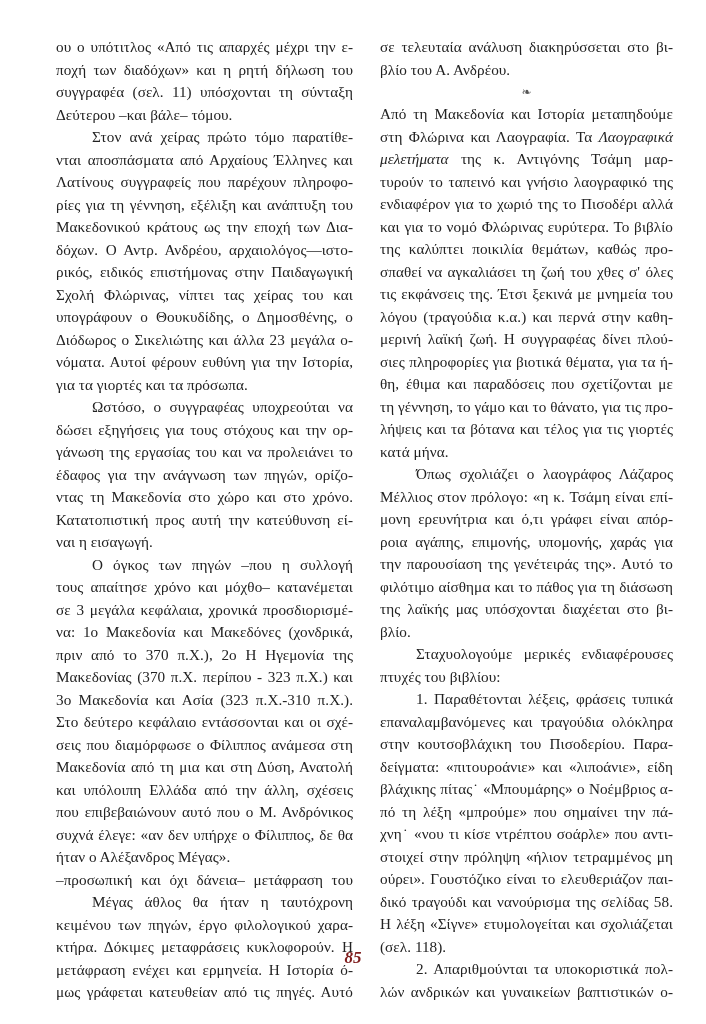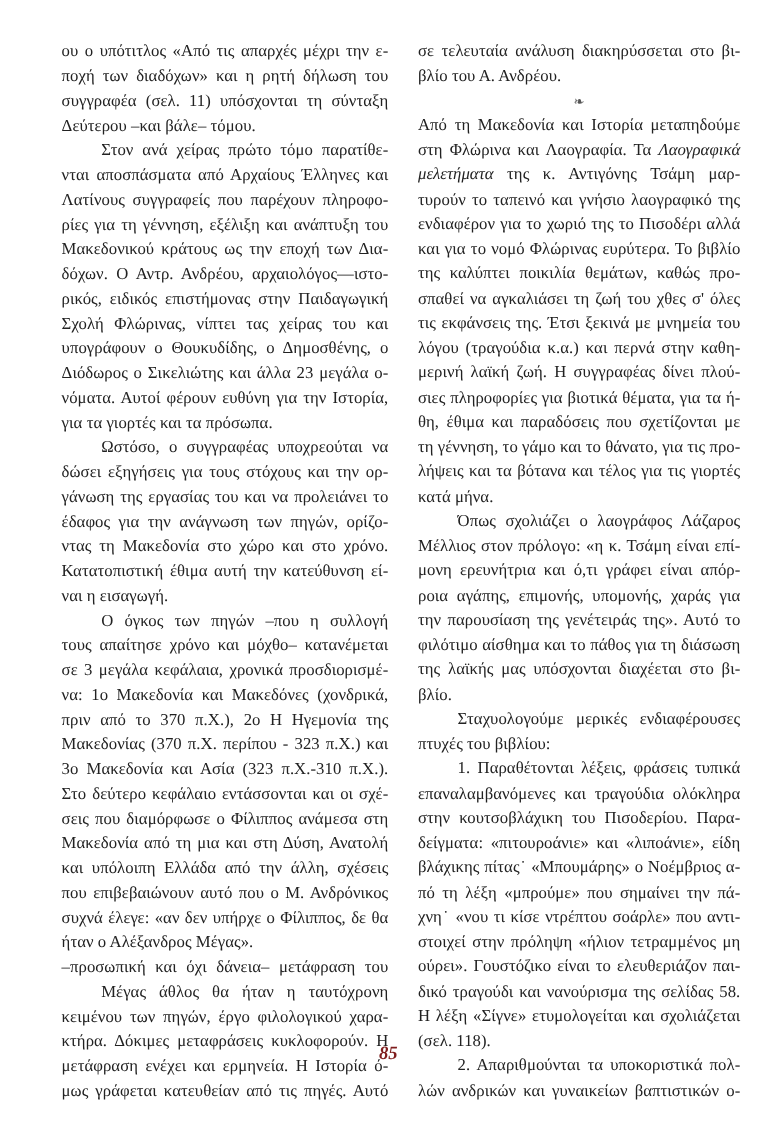--- a/index.html
+++ b/index.html
@@ -47,21 +47,21 @@
       <span class="line">Σχολή Φλώρινας, νίπτει τας χείρας του και</span>
       <span class="line">υπογράφουν ο Θουκυδίδης, ο Δημοσθένης, ο</span>
       <span class="line">Διόδωρος ο Σικελιώτης και άλλα 23 μεγάλα ο-</span>
       <span class="line">νόματα. Αυτοί φέρουν ευθύνη για την Ιστορία,</span>
       <span class="line last">για τα γιορτές και τα πρόσωπα.</span>
       <span class="line indent">Ωστόσο, ο συγγραφέας υποχρεούται να</span>
       <span class="line">δώσει εξηγήσεις για τους στόχους και την ορ-</span>
       <span class="line">γάνωση της εργασίας του και να προλειάνει το</span>
       <span class="line">έδαφος για την ανάγνωση των πηγών, ορίζο-</span>
       <span class="line">ντας τη Μακεδονία στο χώρο και στο χρόνο.</span>
-      <span class="line">Κατατοπιστική έθιμα αυτή την κατεύθυνση εί-</span>
+      <span class="line">Κατατοπιστική προς αυτή την κατεύθυνση εί-</span>
       <span class="line last">ναι η εισαγωγή.</span>
       <span class="line indent">Ο όγκος των πηγών –που η συλλογή</span>
       <span class="line">τους απαίτησε χρόνο και μόχθο– κατανέμεται</span>
       <span class="line">σε 3 μεγάλα κεφάλαια, χρονικά προσδιορισμέ-</span>
       <span class="line">να: 1ο Μακεδονία και Μακεδόνες (χονδρικά,</span>
       <span class="line">πριν από το 370 π.Χ.), 2ο Η Ηγεμονία της</span>
       <span class="line">Μακεδονίας (370 π.Χ. περίπου - 323 π.Χ.) και</span>
       <span class="line">3ο Μακεδονία και Ασία (323 π.Χ.-310 π.Χ.).</span>
       <span class="line">Στο δεύτερο κεφάλαιο εντάσσονται και οι σχέ-</span>
       <span class="line">σεις που διαμόρφωσε ο Φίλιππος ανάμεσα στη</span>

